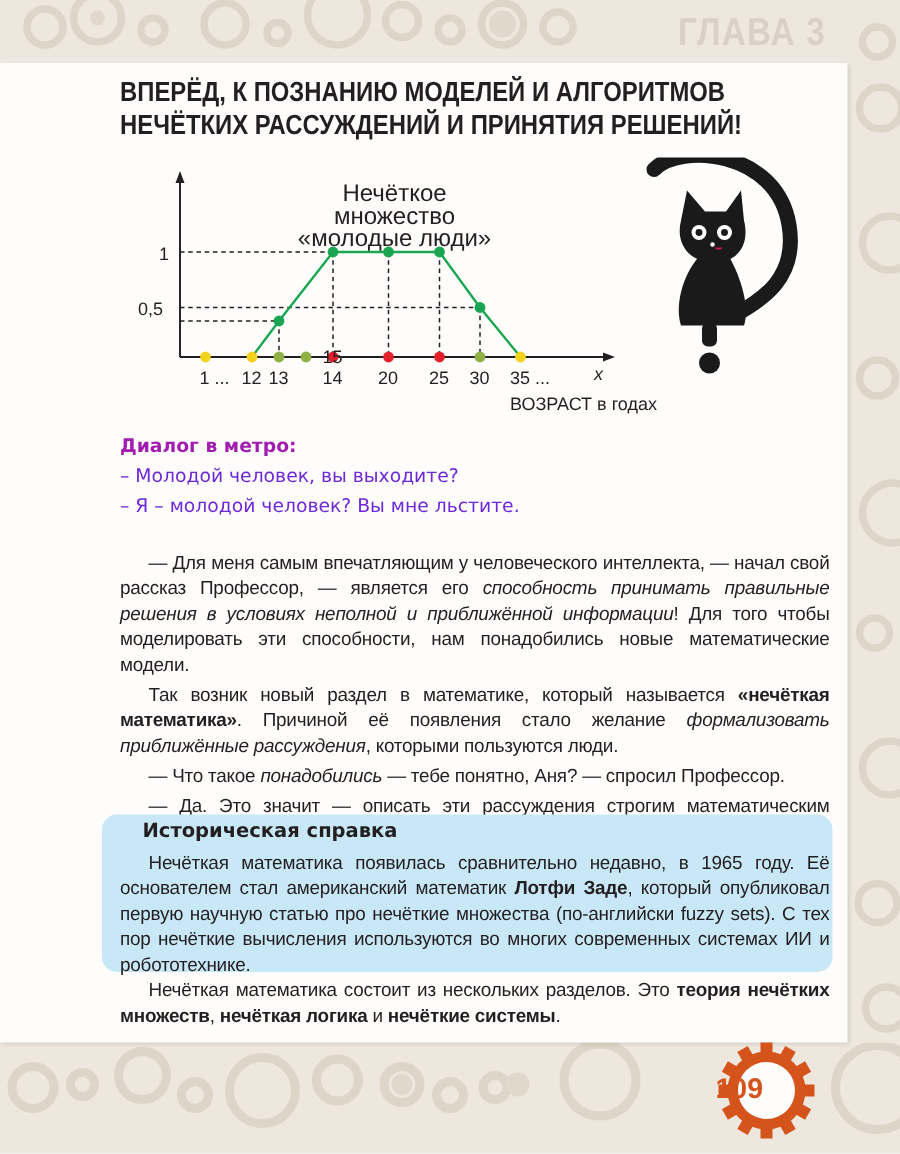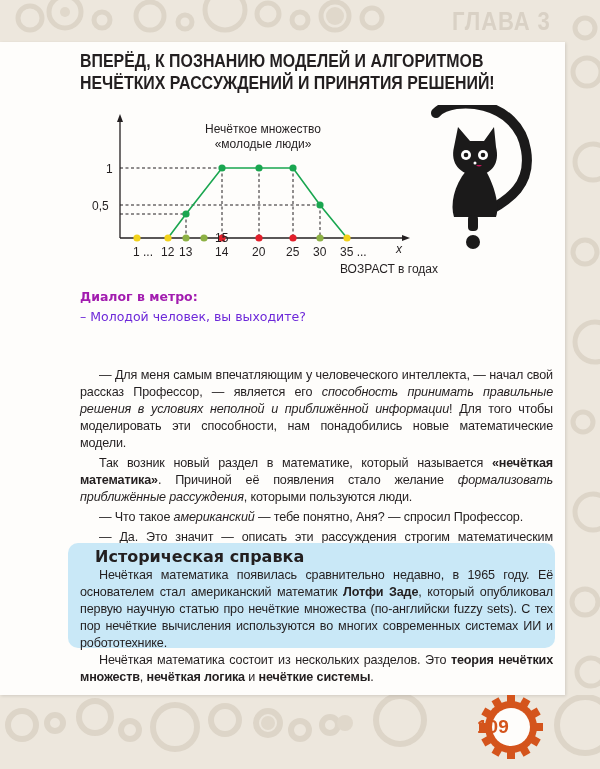--- a/index.html
+++ b/index.html
@@ -28,21 +28,21 @@
   .title {
     position: absolute; top: 50px; left: 80px; width: 470px;
     font-family: "Liberation Sans", sans-serif; font-weight: bold;
     font-size: 18.5px; line-height: 22px; color: #231f20;
     transform: scaleX(0.86); transform-origin: left;
     white-space: nowrap;
   }
   .chart { position: absolute; top: 112px; left: 100px; width: 340px; height: 170px; }
   .chart-title {
     position: absolute; top: 10px; left: 88px; width: 150px; text-align: center;
-    font-size: 12px; line-height: 15px;
+    font-size: 16px; line-height: 15px;
   }
   .tick { position: absolute; font-size: 12px; }
   .xlabel { position: absolute; top: 150px; left: 240px; font-size: 12px; white-space: nowrap; }
   .xvar { position: absolute; top: 130px; left: 296px; font-size: 12px; font-style: italic; }
   .cat { position: absolute; top: 105px; left: 428px; width: 110px; height: 150px; }
   .dialog { position: absolute; top: 287px; left: 80px; font-family: "DejaVu Sans", sans-serif; }
   .dialog .head { color: #a21caf; font-weight: bold; font-size: 12.5px; line-height: 20px; }
   .dialog .line { color: #6d28d9; font-size: 12.5px; line-height: 20px; }
   .body-text {
     position: absolute; left: 80px; width: 473px;
@@ -52,21 +52,21 @@
   .body-text p { text-indent: 19px; margin-bottom: 3px; }
   .body-text i { font-style: italic; }
   .body-text b { font-weight: bold; }
   .p1 { top: 351px; margin-top: 16px; }
   .note {
     position: absolute; top: 543px; left: 68px; width: 487px; height: 105px;
     background: #c9e8f7; border-radius: 10px;
   }
   .note-title {
     position: absolute; top: 4px; left: 27px;
-    font-family: "DejaVu Sans", sans-serif; font-weight: bold; font-size: 16px;
+    font-family: "DejaVu Sans", sans-serif; font-weight: bold; font-size: 13px;
   }
   .note-text {
     position: absolute; top: 24px; left: 12px; width: 473px;
     font-size: 12.6px; line-height: 17px; text-align: justify; letter-spacing: -0.15px;
   }
   .note-text p { text-indent: 19px; }
   .p-last { top: 652px; }
   .page-num {
     position: absolute; top: 693px; left: 477px; width: 68px; height: 68px;
   }
@@ -221,26 +221,27 @@
     <path d="M48 60 Q 51 63 54 60" fill="#c2185b"></path>
 
     <rect x="40" y="110" width="10" height="16" rx="4" fill="#1b1a1a"></rect>
     <circle cx="45" cy="137" r="7" fill="#1b1a1a"></circle>
   </svg>
 </div>
 
 <div class="dialog">
   <div class="head">Диалог в метро:</div>
   <div class="line">– Молодой человек, вы выходите?</div>
+  <div class="line">– Я – молодой человек? Вы мне льстите.</div>
 </div>
 
 <div class="body-text p1">
   <p><span>— Для меня самым впечатляющим у человеческого интеллекта, — начал свой рассказ Профессор, — является его </span><i>способность принимать правильные решения в условиях неполной и приближённой информации</i><span>! Для того чтобы моделировать эти способности, нам понадобились новые математические модели.</span></p>
   <p><span>Так возник новый раздел в математике, который называется </span><b>«нечёткая математика»</b><span>. Причиной её появления стало желание </span><i>формализовать приближённые рассуждения</i><span>, которыми пользуются люди.</span></p>
-  <p><span>— Что такое </span><i>американский</i><span> — тебе понятно, Аня? — спросил Профессор.</span></p>
+  <p><span>— Что такое </span><i>понадобились</i><span> — тебе понятно, Аня? — спросил Профессор.</span></p>
   <p>— Да. Это значит — описать эти рассуждения строгим математическим языком, — ответила девочка.</p>
   <p>— Правильно мыслишь, молодец. Этим мы и займёмся.</p>
 </div>
 
 <div class="note">
   <div class="note-title">Историческая справка</div>
   <div class="note-text">
     <p><span>Нечёткая математика появилась сравнительно недавно, в 1965 году. Её основателем стал американский математик </span><b>Лотфи Заде</b><span>, который опубликовал первую научную статью про нечёткие множества (по-английски fuzzy sets). С тех пор нечёткие вычисления используются во многих современных системах ИИ и робототехнике.</span></p>
   </div>
 </div>

